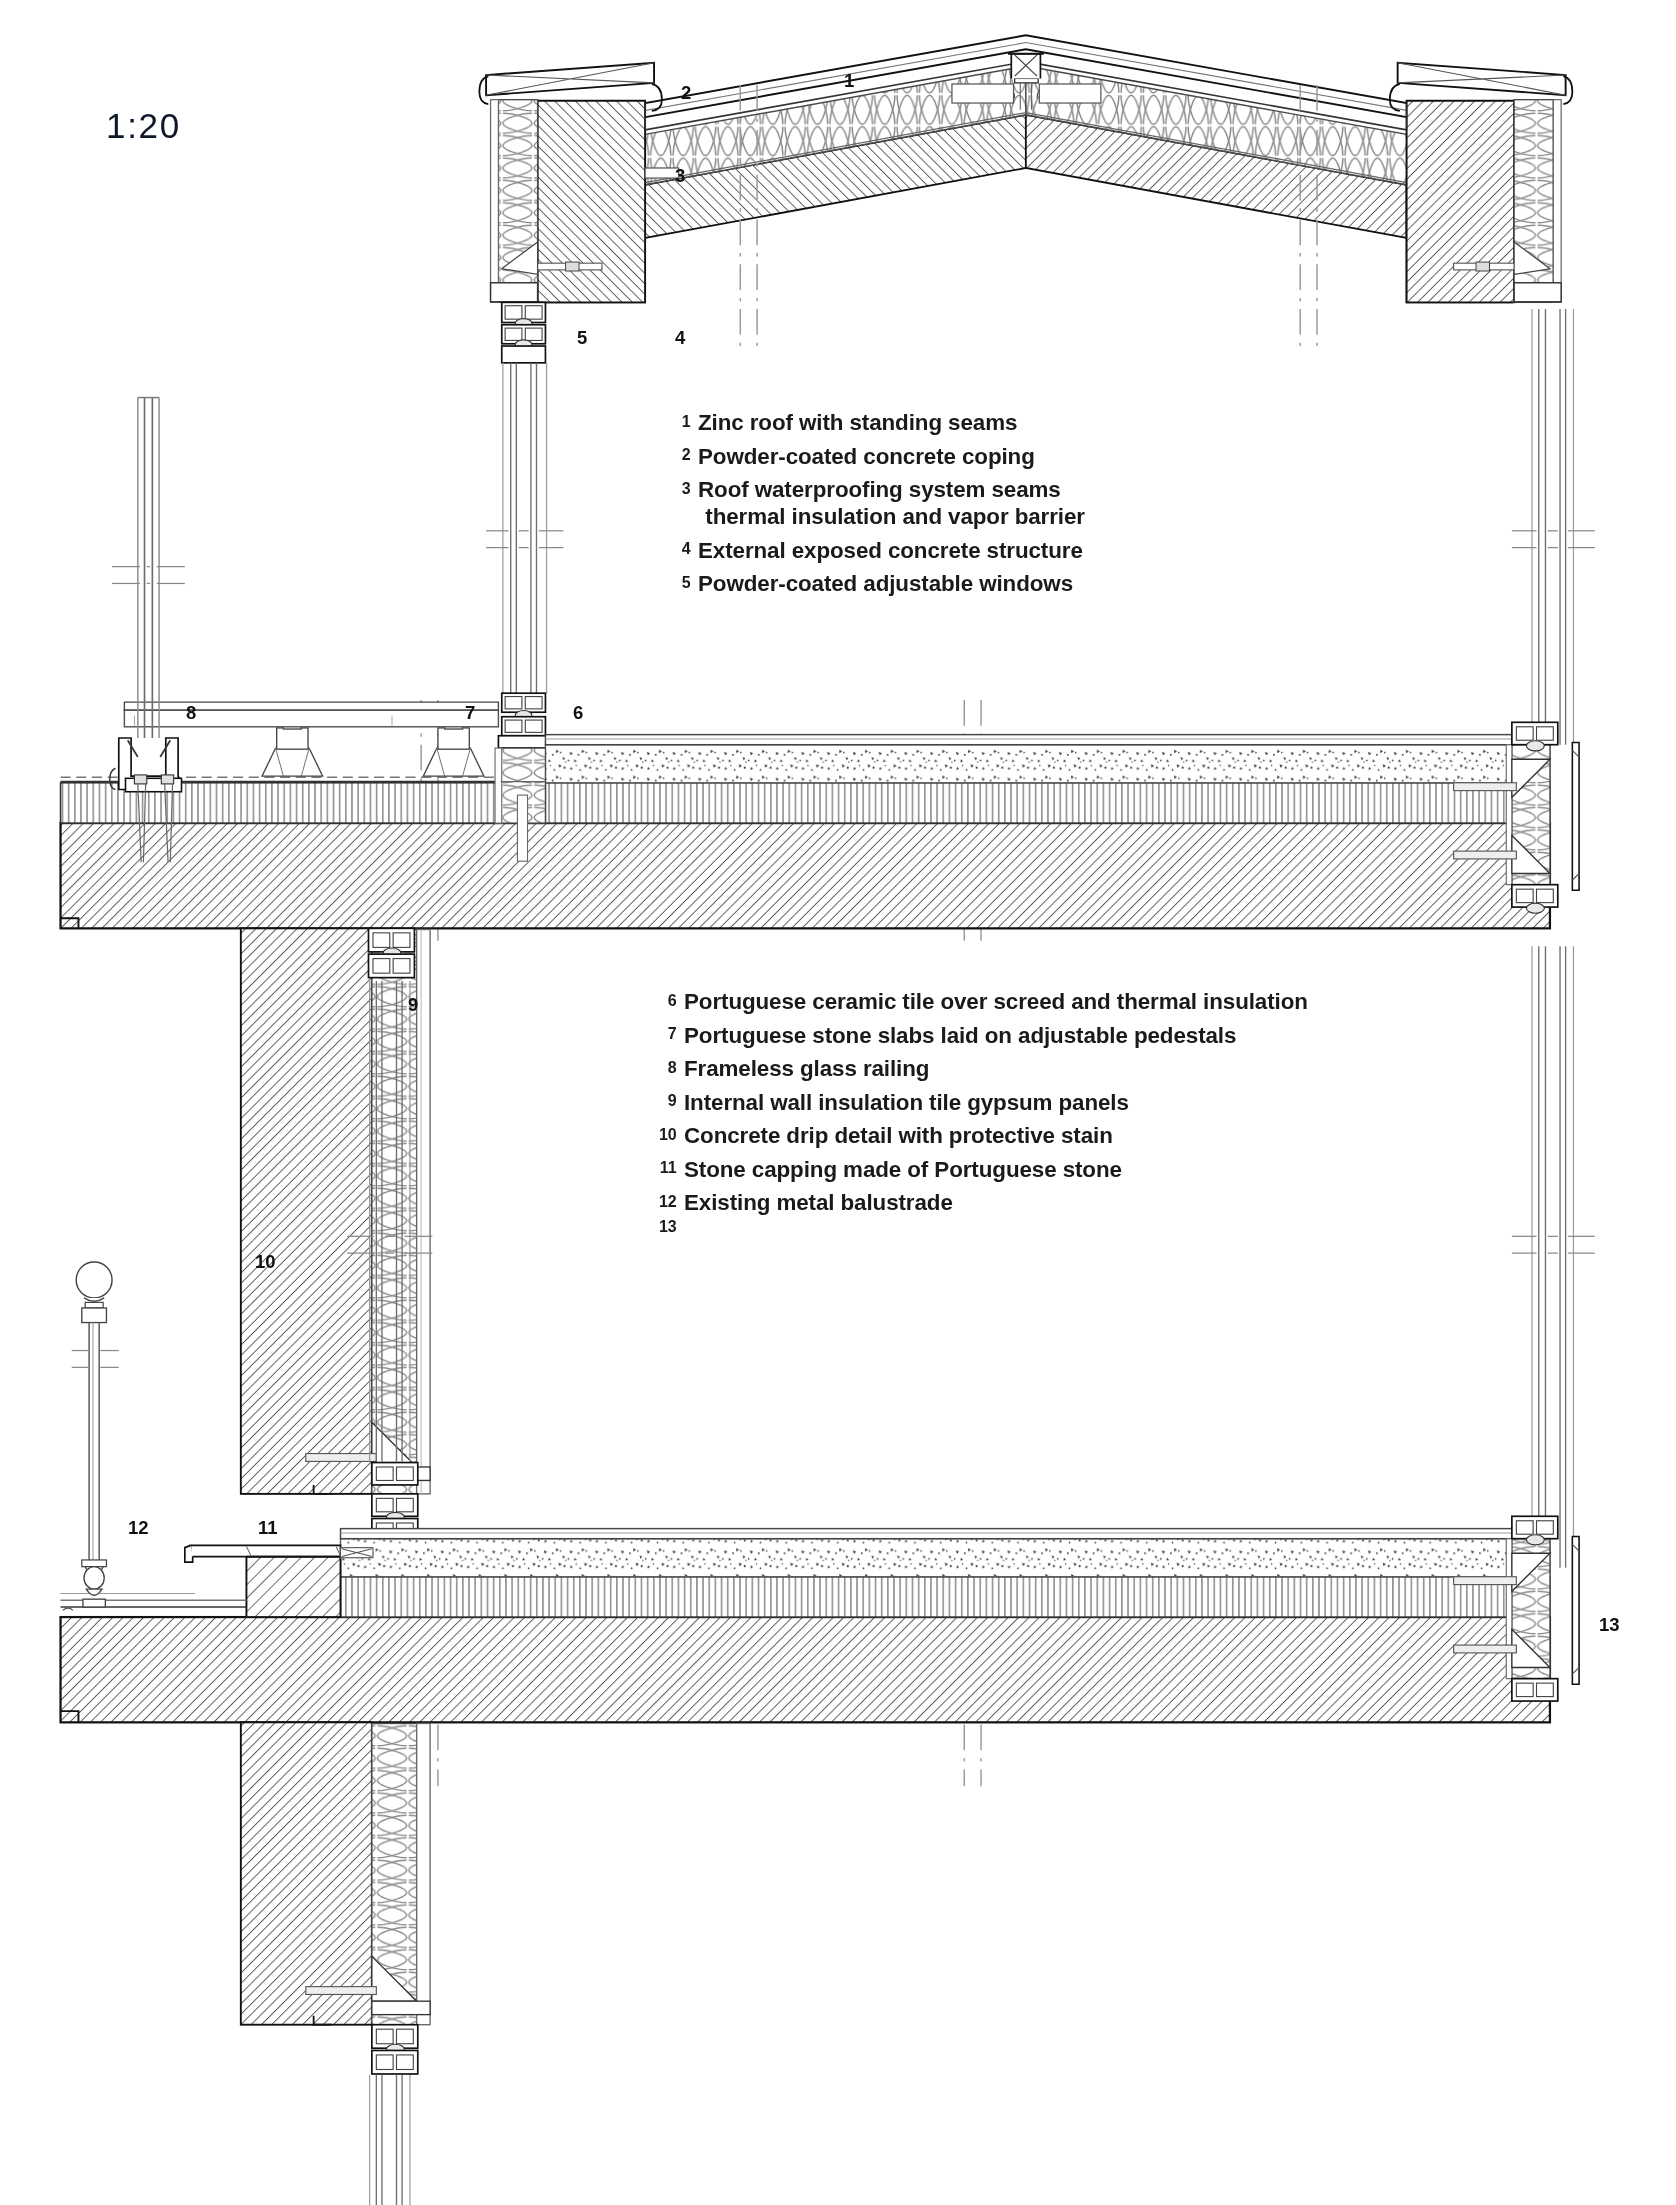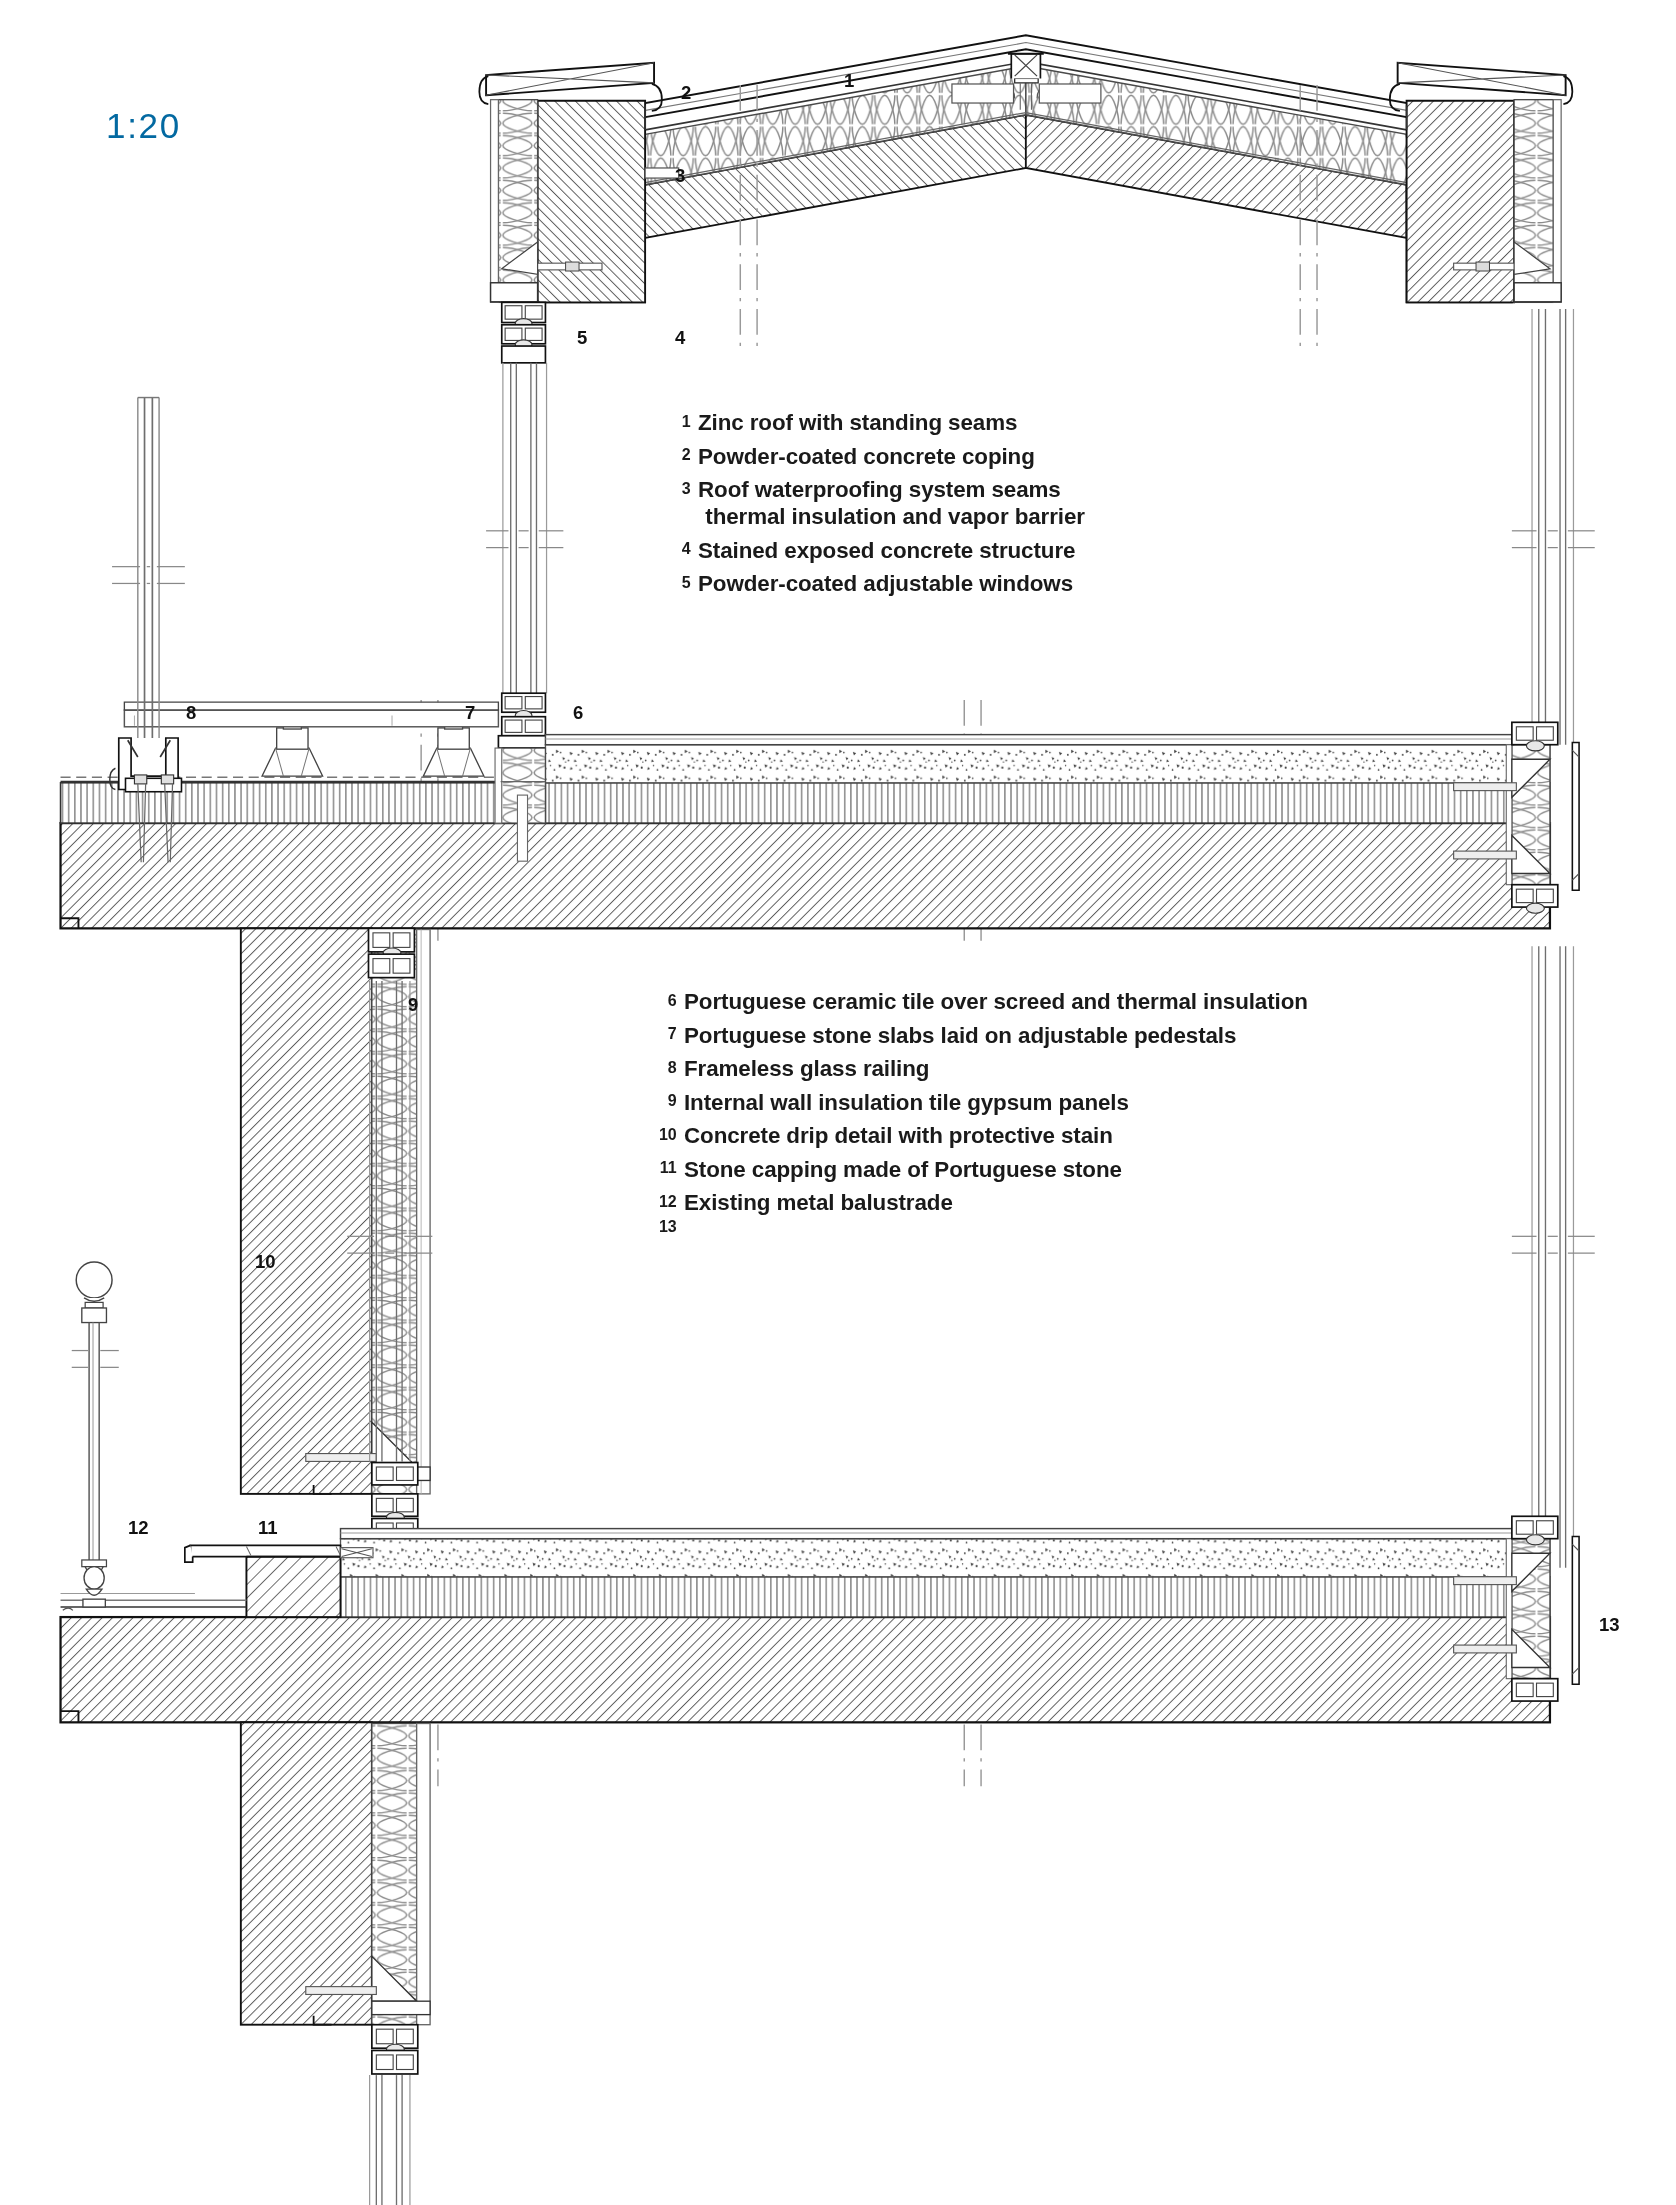--- a/index.html
+++ b/index.html
@@ -25,21 +25,21 @@
     background: #ffffff;
   }
 
   
   .scale-label {
     position: absolute;
     left: 106px;
     top: 106px;
     font-size: 35px;
     letter-spacing: 1.7px;
-    color: #0369a1;
+    color: #0f172a;
     font-family: "Liberation Sans", sans-serif;
     font-weight: 400;
     white-space: nowrap;
   }
 
   
   .legend {
     position: absolute;
     font-family: "Liberation Sans", sans-serif;
     color: #1a1a1a;
@@ -603,21 +603,21 @@
     <div class="legend-row">
       <span class="legend-num">2</span>
       <span class="legend-text"><span>Powder-coated concrete coping</span></span>
     </div>
     <div class="legend-row">
       <span class="legend-num">3</span>
       <span class="legend-text"><span>Roof waterproofing system seams</span><span class="cont">thermal insulation and vapor barrier</span></span>
     </div>
     <div class="legend-row">
       <span class="legend-num">4</span>
-      <span class="legend-text"><span>Stained exposed concrete structure</span></span>
+      <span class="legend-text"><span>External exposed concrete structure</span></span>
     </div>
     <div class="legend-row">
       <span class="legend-num">5</span>
       <span class="legend-text"><span>Powder-coated adjustable windows</span></span>
     </div>
   </div>
 
   <div class="legend" id="legend-b">
     <div class="legend-row">
       <span class="legend-num">6</span>

